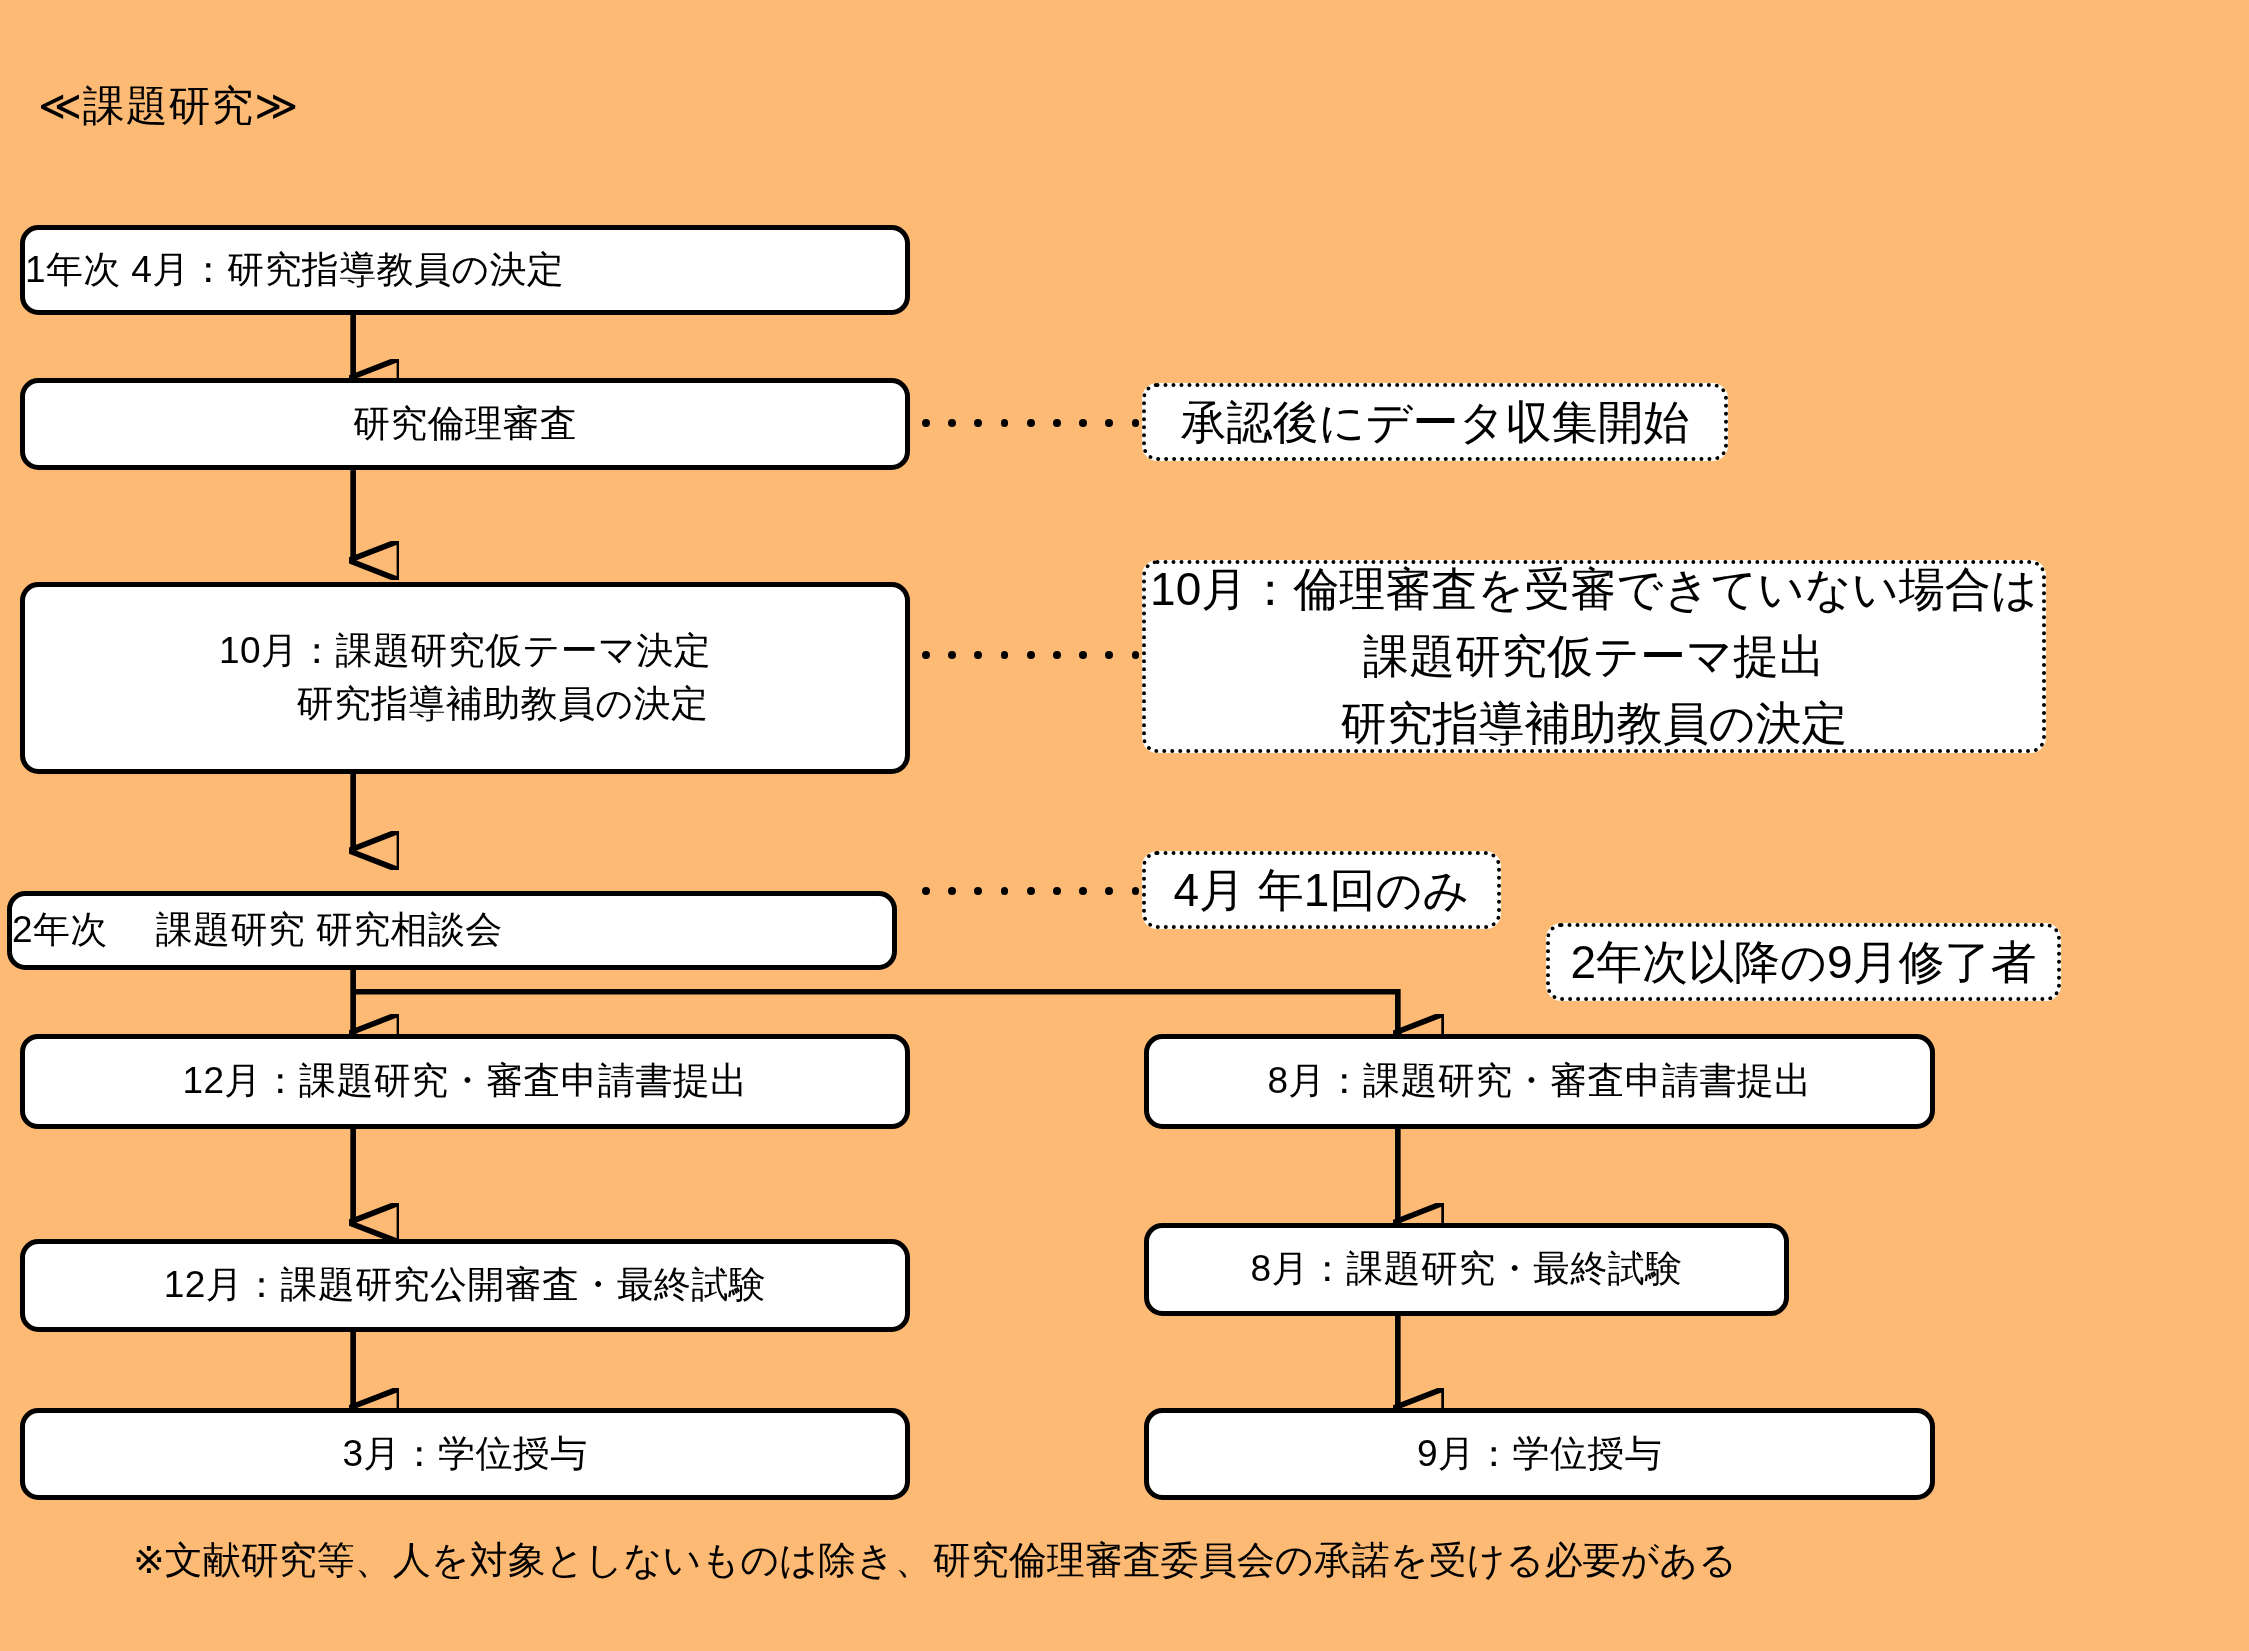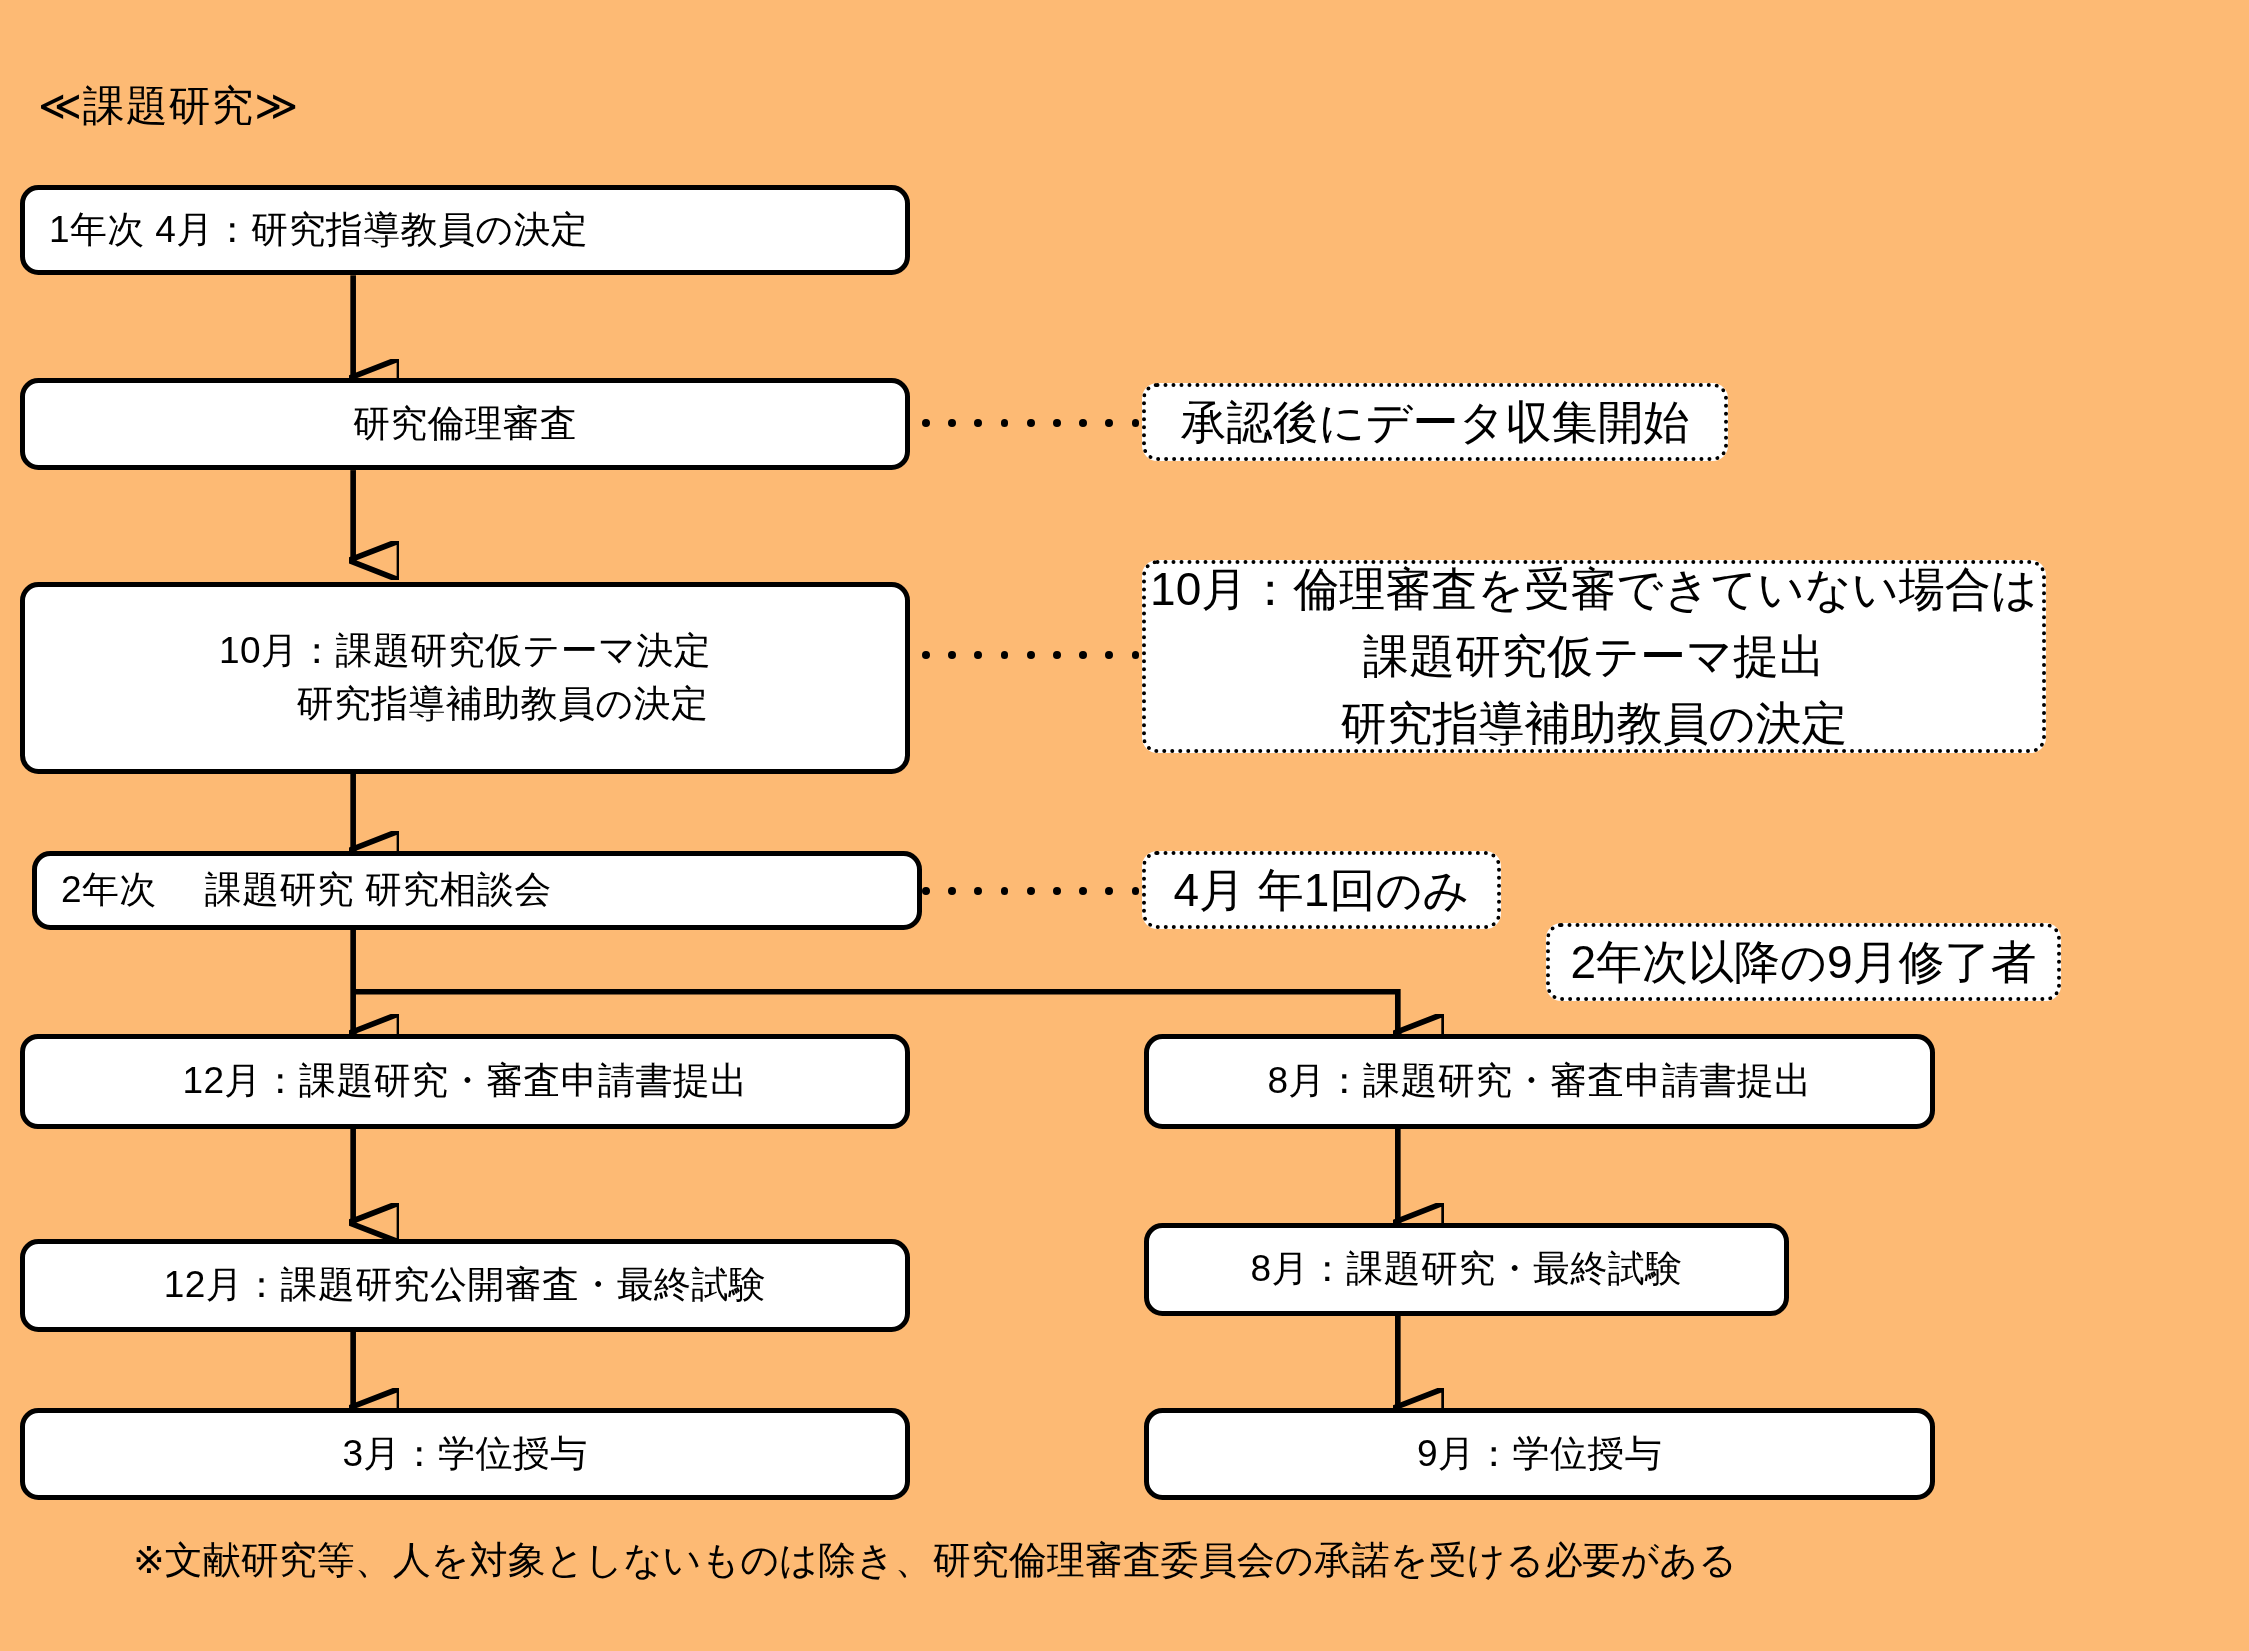--- a/index.html
+++ b/index.html
@@ -44,22 +44,22 @@
     justify-content: center;
     font-size: 37px;
     line-height: 1.42;
     letter-spacing: 0.01em;
     text-align: center;
     white-space: pre-line;
     color: #000;
   }
   .node.left-align {
     justify-content: flex-start;
-    padding-left: 24px;
     text-align: left;
+    margin-top: 40px;
   }
   .node .node-text { display: block; }
 
   
   .callout {
     position: absolute;
     box-sizing: border-box;
     border: 4.2px dotted #000000;
     border-radius: 15.5px;
     background: #ffffff;
@@ -184,21 +184,21 @@
 
   <div class="node" style="left:20px; top:378px; width:890px; height:92px;">
     <span class="node-text">研究倫理審査</span>
   </div>
 
   <div class="node" style="left:20px; top:561px; width:890px; height:192px;margin-top:21px;">
     <span class="node-text">10月：課題研究仮テーマ決定
 　　研究指導補助教員の決定</span>
   </div>
 
-  <div class="node left-align" style="left:32px; top:851px; width:890px; height:79px;align-items:center;">
+  <div class="node left-align" style="left:7px; top:851px; width:890px; height:79px;align-items:center;">
     <span class="node-text">2年次　 課題研究  研究相談会</span>
   </div>
 
   <div class="node" style="left:20px; top:1034px; width:890px; height:95px;border-radius:18px;">
     <span class="node-text">12月：課題研究・審査申請書提出</span>
   </div>
 
   <div class="node" style="left:20px; top:1223px; width:890px; height:93px;margin-top:16px;">
     <span class="node-text">12月：課題研究公開審査・最終試験</span>
   </div>

